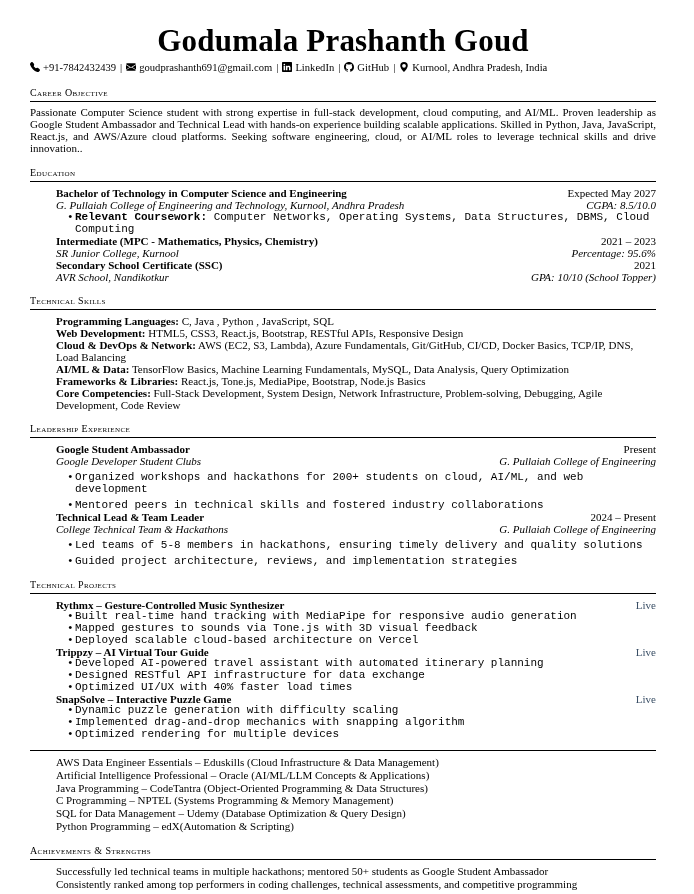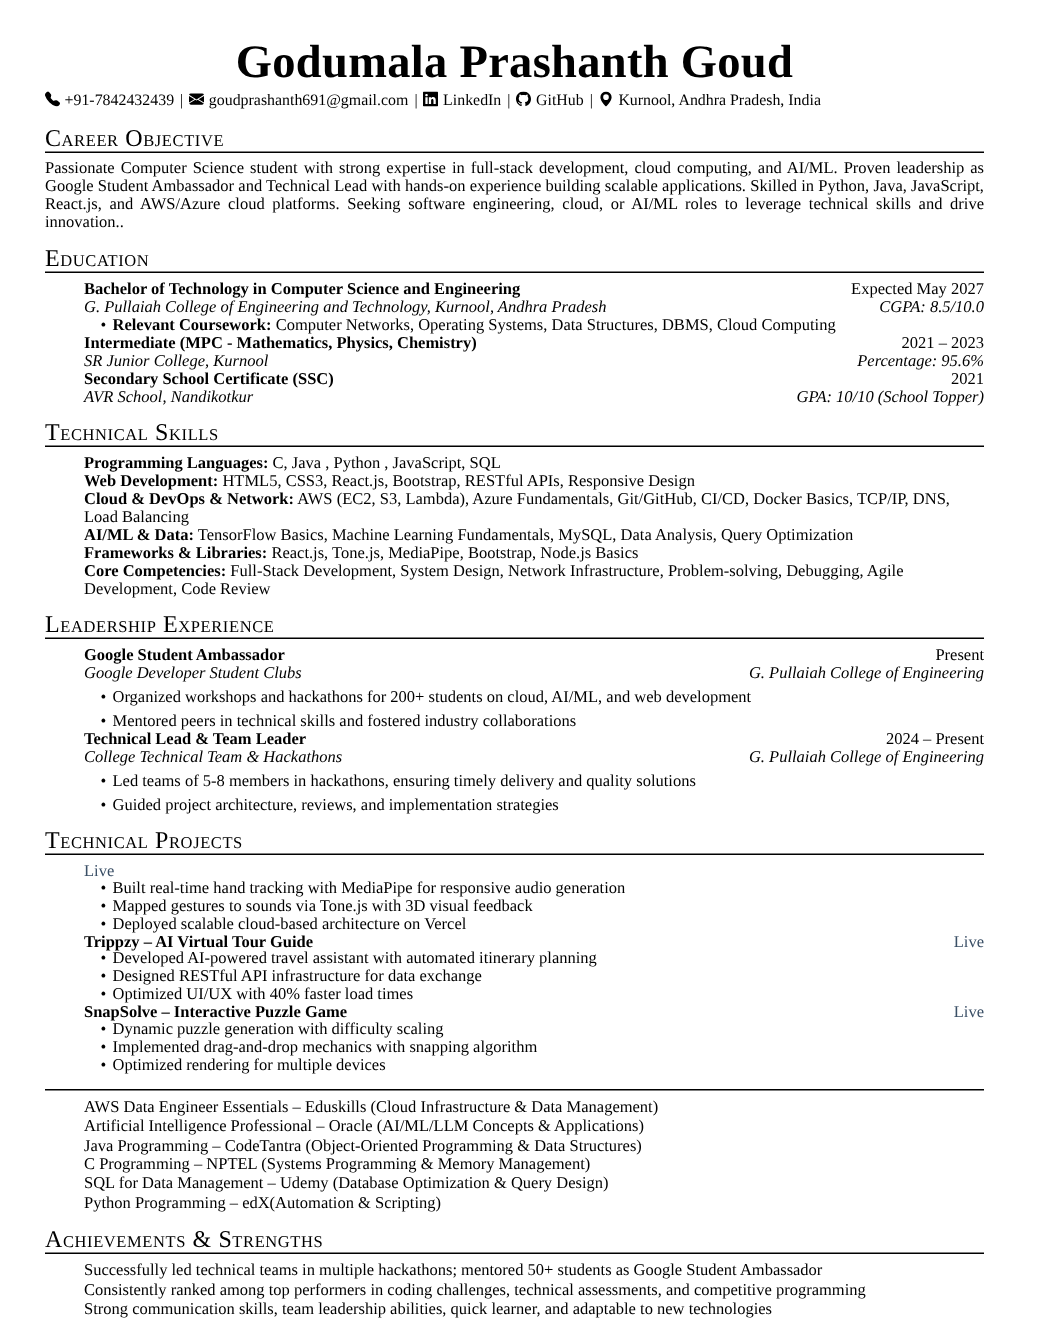--- a/index.html
+++ b/index.html
@@ -25,35 +25,35 @@
   }
   .contact-item { display: inline-block; }
   .contact-item .icn { display: inline-block; vertical-align: -1px; margin-right: 3px; }
   .contact-item svg { display: inline-block; }
   .sep { padding: 0 4px; }
 
   
   .section { margin-top: 10px; }
   .section-title {
     font-variant: small-caps;
-    font-size: 16px; line-height: 15px;
+    font-size: 10px; line-height: 15px;
     letter-spacing: 0.4px;
   }
   .section-rule { border-top: 1.2px solid #000; margin-top: 1px; }
   .section-body { margin-top: 5px; margin-left: 26px; font-size: 11px; }
 
   .objective { font-size: 11px; line-height: 11.9px; text-align: justify; margin: 5px 0 0 0; }
 
   .row { display: flex; justify-content: space-between; align-items: baseline; }
   .b { font-weight: bold; text-align: right; }
   .i { font-style: italic; }
 
   
   .edu-line { line-height: 12px; }
-  .bullet-item { position: relative; padding-left: 19px; line-height: 12px; }
+  .bullet-item { position: relative; padding-left: 19px; line-height: 12px; font-family: Liberation Mono, monospace; }
   .bullet-item::before {
     content: "\2022";
     position: absolute; left: 11px; top: 0;
   }
   .coursework .lbl { font-weight: bold; }
 
   
   .skill-row { line-height: 12px; }
   .skill-row .lbl { font-weight: bold; }
 
@@ -189,20 +189,21 @@
     </div>
   </div>
 
   <div class="section">
     <div class="section-title">Technical Projects</div>
     <div class="section-rule"></div>
     <div class="section-body">
 
       <div class="proj-block">
         <div class="row proj-name">
+          <span class="b">Rythmx – Gesture-Controlled Music Synthesizer</span>
           <span class="live">Live</span>
         </div>
         <div class="bullet-item">Built real-time hand tracking with MediaPipe for responsive audio generation</div>
         <div class="bullet-item">Mapped gestures to sounds via Tone.js with 3D visual feedback</div>
         <div class="bullet-item">Deployed scalable cloud-based architecture on Vercel</div>
       </div>
 
       <div class="proj-block">
         <div class="row proj-name">
           <span class="b">Trippzy – AI Virtual Tour Guide</span>

